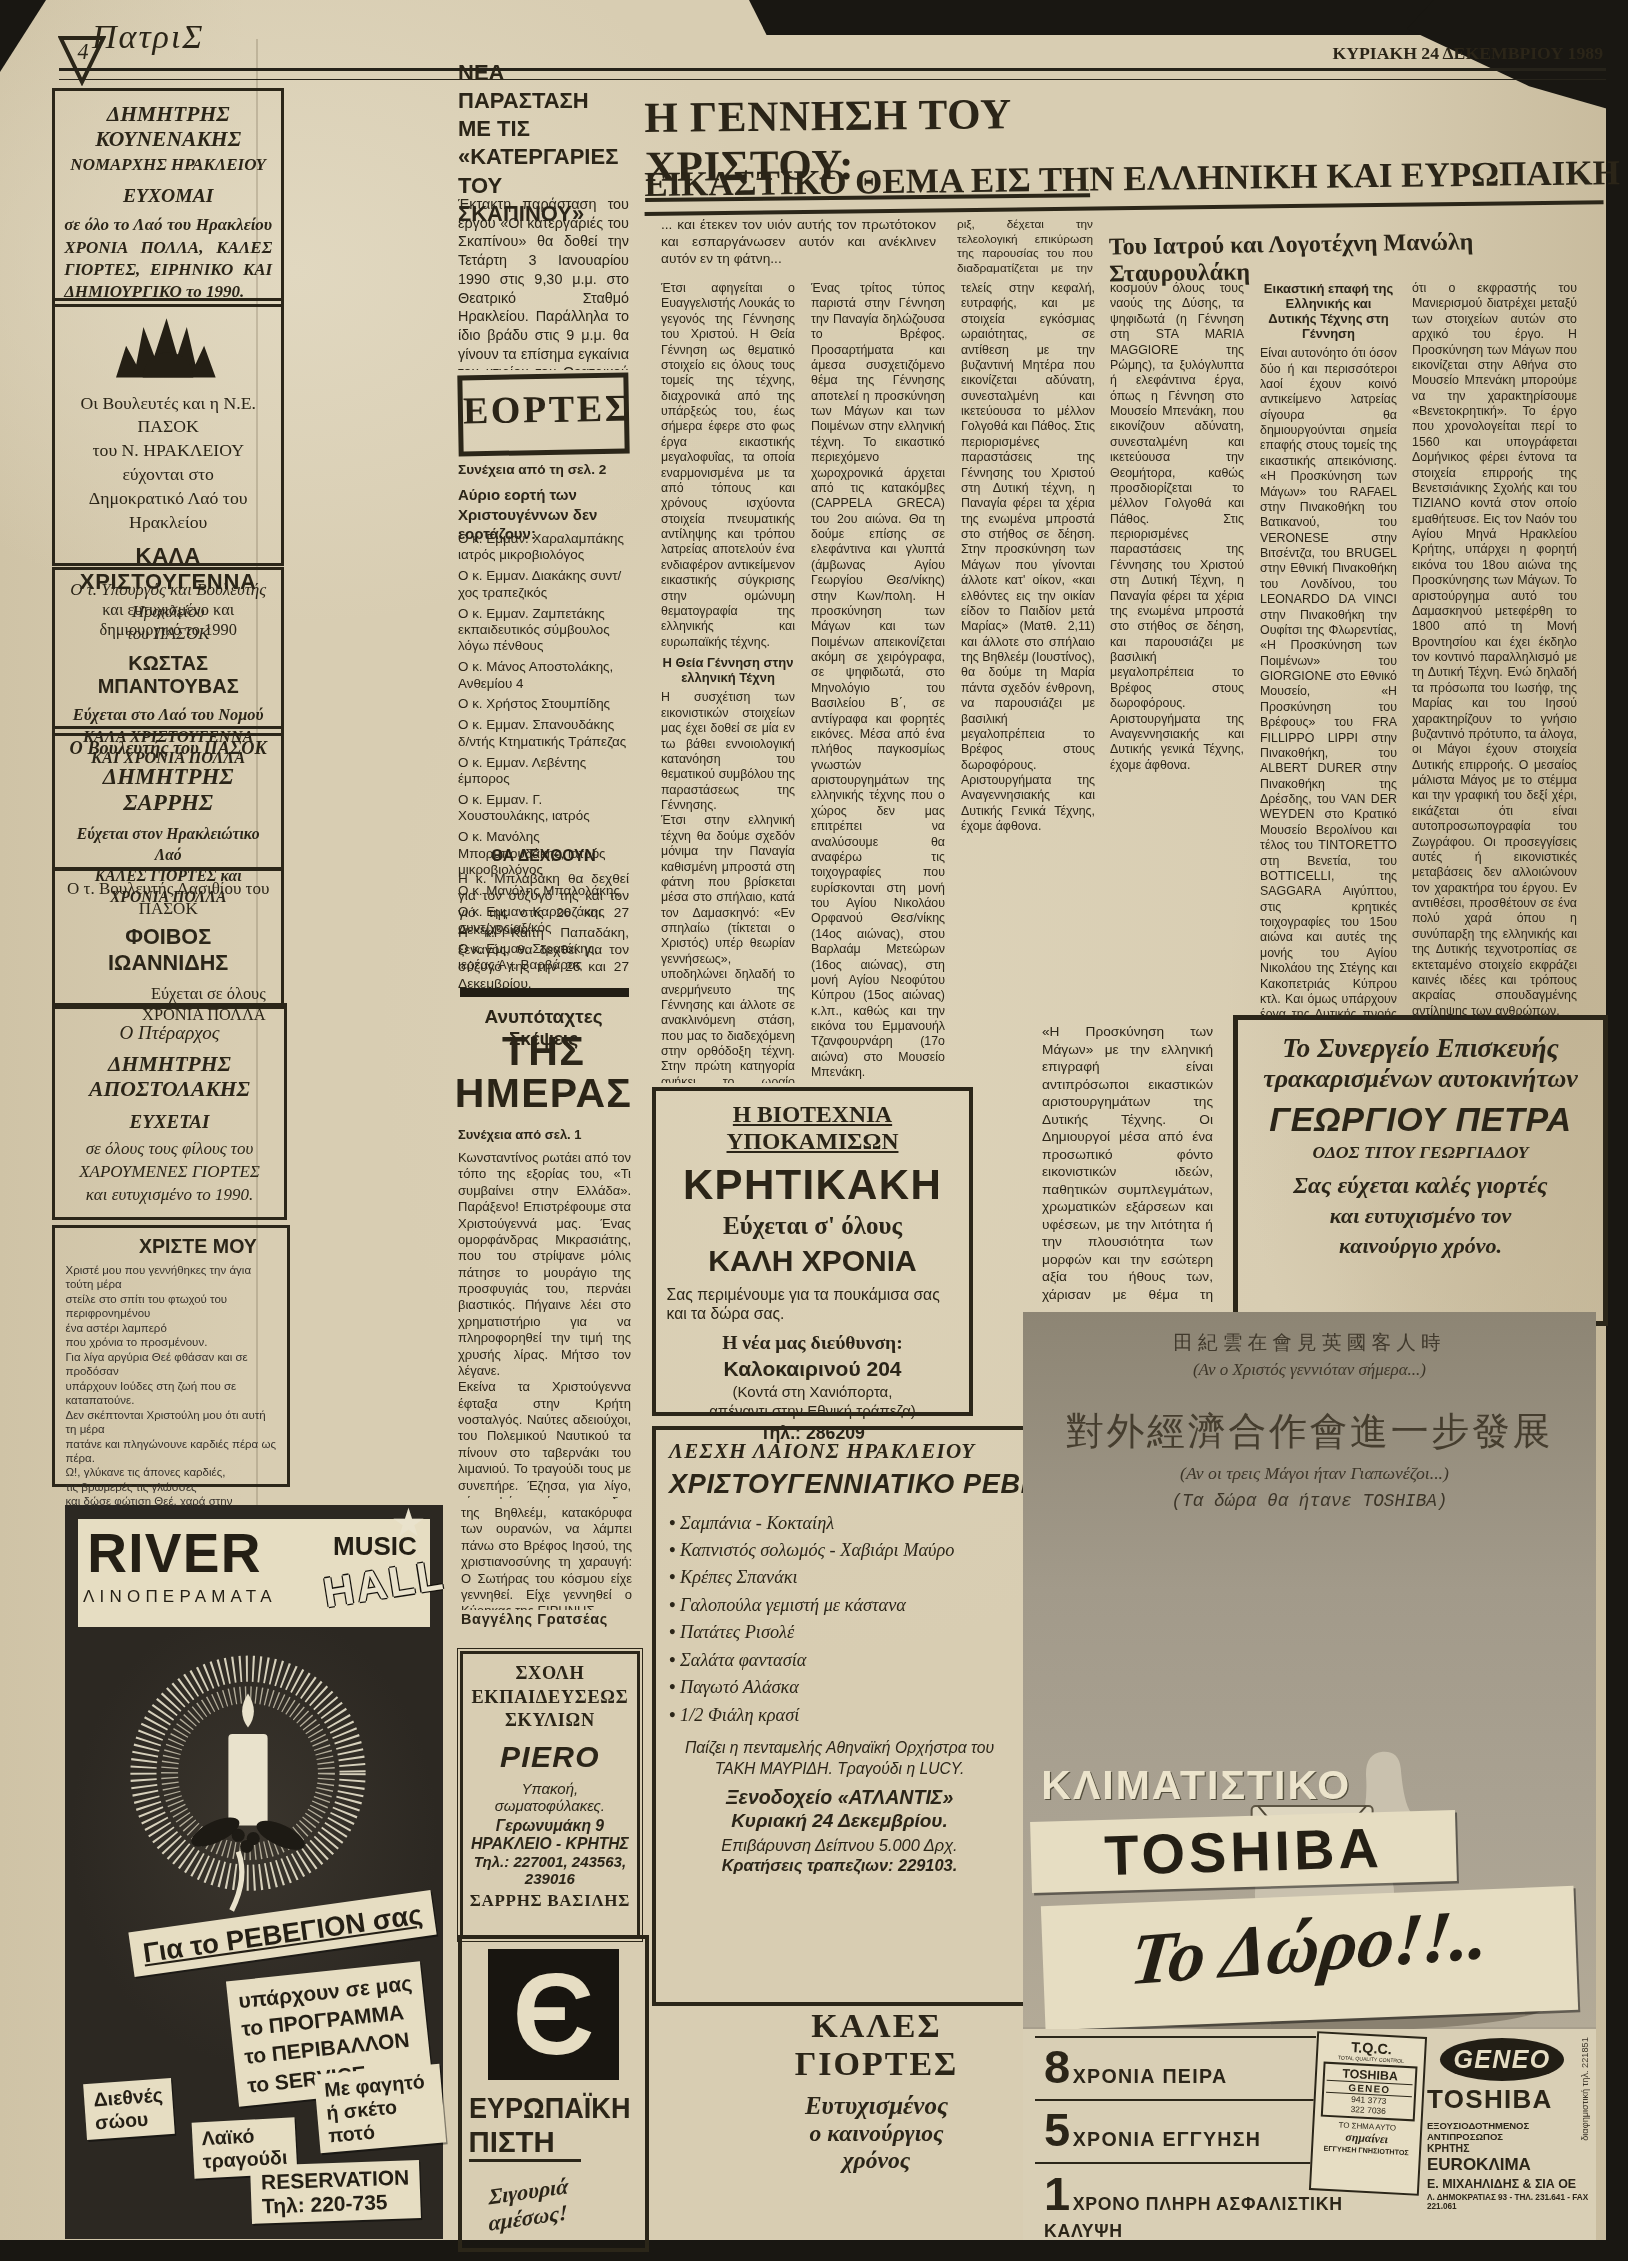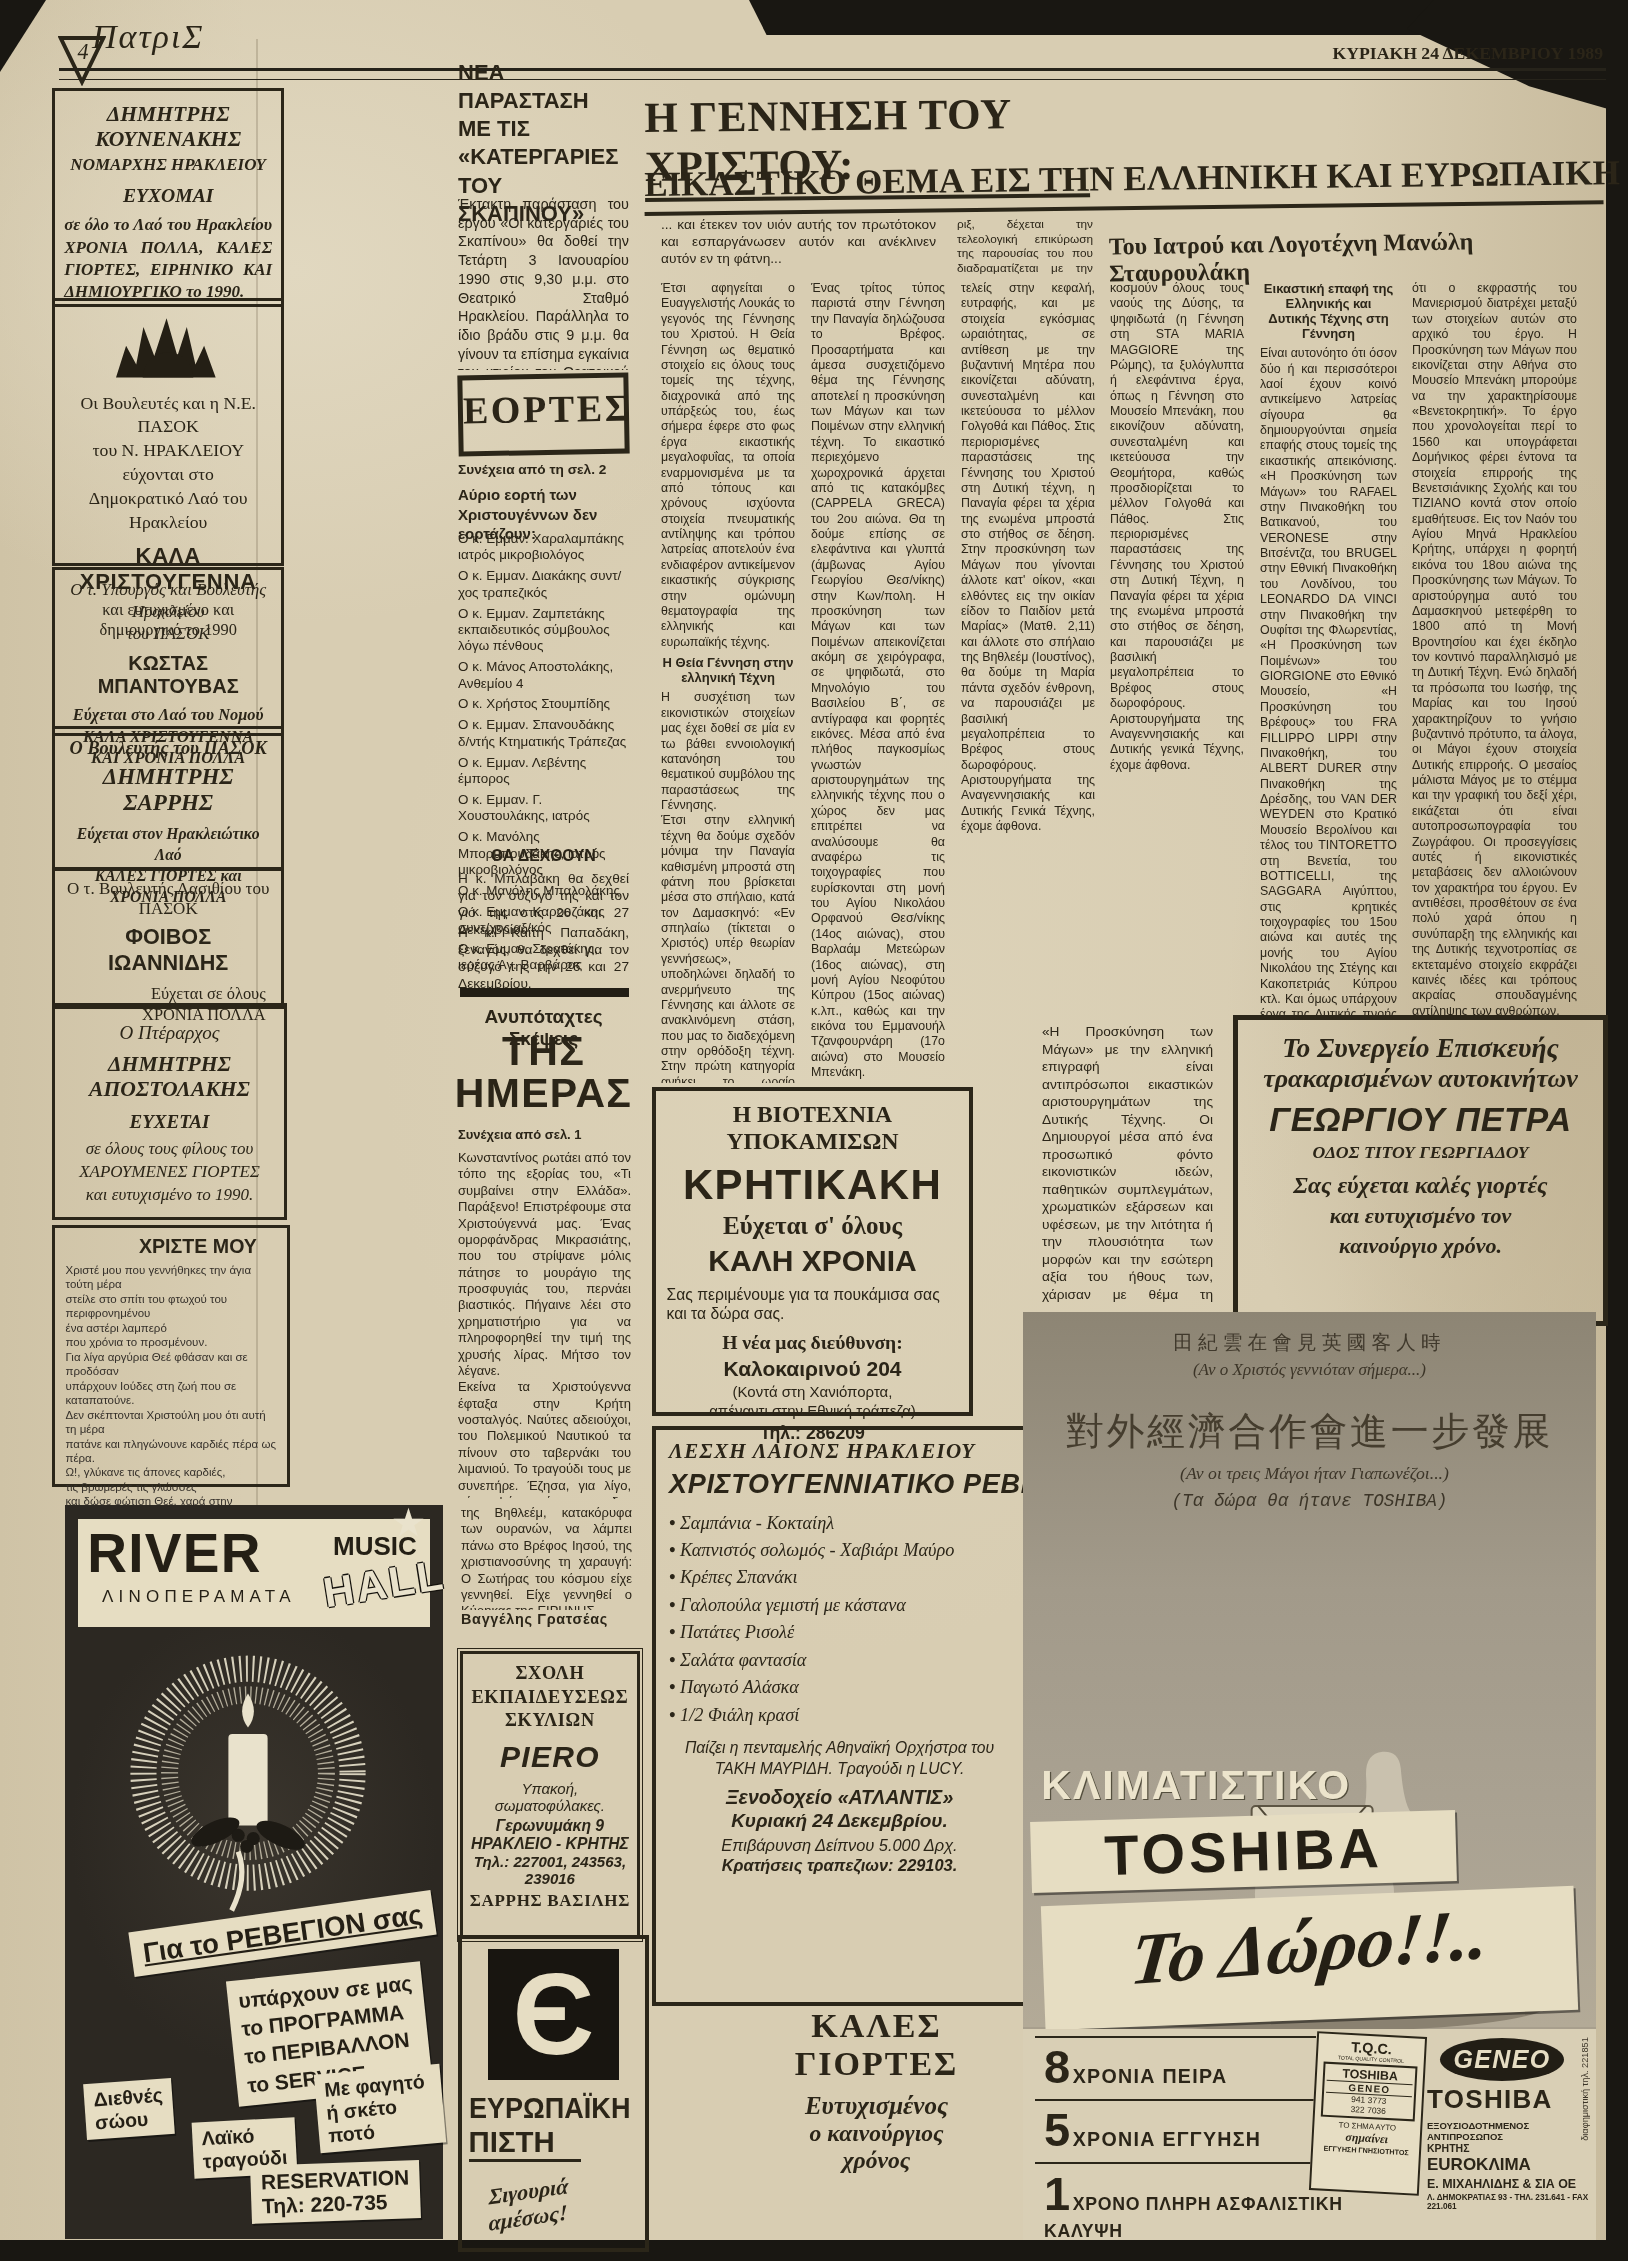--- a/index.html
+++ b/index.html
@@ -172,21 +172,21 @@
   <div class="abs san col" data-name="article-col-c" style="left:961px;top:281px;width:134px;height:734px;font-size:12.4px;">τελείς στην κεφαλή, ευτραφής, και με στοιχεία εγκόσμιας ωραιότητας, σε αντίθεση με την βυζαντινή Μητέρα που εικονίζεται αδύνατη, συνεσταλμένη και ικετεύουσα το μέλλον Γολγοθά και Πάθος. Στις περιορισμένες παραστάσεις της Γέννησης του Χριστού στη Δυτική τέχνη, η Παναγία φέρει τα χέρια της ενωμένα μπροστά στο στήθος σε δέηση. Στην προσκύνηση των Μάγων που γίνονται άλλοτε κατ' οίκον, «και ελθόντες εις την οικίαν είδον το Παιδίον μετά Μαρίας» (Ματθ. 2,11) και άλλοτε στο σπήλαιο της Βηθλεέμ (Ιουστίνος), θα δούμε τη Μαρία πάντα σχεδόν ένθρονη, να παρουσιάζει με βασιλική μεγαλοπρέπεια το Βρέφος στους δωροφόρους. Αριστουργήματα της Αναγεννησιακής και Δυτικής Γενικά Τέχνης, έχομε άφθονα.</div>
   <div class="abs san col" data-name="article-col-d" style="left:1110px;top:281px;width:134px;height:734px;font-size:12.4px;">κοσμούν όλους τους ναούς της Δύσης, τα ψηφιδωτά (η Γέννηση στη STA MARIA MAGGIORE της Ρώμης), τα ξυλόγλυπτα ή ελεφάντινα έργα, όπως η Γέννηση στο Μουσείο Μπενάκη, που εικονίζουν αδύνατη, συνεσταλμένη και ικετεύουσα την Θεομήτορα, καθώς προσδιορίζεται το μέλλον Γολγοθά και Πάθος. Στις περιορισμένες παραστάσεις της Γέννησης του Χριστού στη Δυτική Τέχνη, η Παναγία φέρει τα χέρια της ενωμένα μπροστά στο στήθος σε δέηση, και παρουσιάζει με βασιλική μεγαλοπρέπεια το Βρέφος στους δωροφόρους. Αριστουργήματα της Αναγεννησιακής και Δυτικής γενικά Τέχνης, έχομε άφθονα.</div>
   <div class="abs" data-name="article-col-e" style="left:1260px;top:281px;width:137px;height:734px;overflow:hidden;">
     <div class="san b c" data-name="article-subhead" style="font-size:13px;margin-bottom:5.2px;">Εικαστική επαφή της Ελληνικής και Δυτικής Τέχνης στη Γέννηση</div>
     <div class="san col" data-name="article-text" style="font-size:12.4px;">Είναι αυτονόητο ότι όσον δύο ή και περισσότεροι λαοί έχουν κοινό αντικείμενο λατρείας σίγουρα θα δημιουργούνται σημεία επαφής στους τομείς της εικαστικής απεικόνισης. «Η Προσκύνηση των Μάγων» του RAFAEL στην Πινακοθήκη του Βατικανού, του VERONESE στην Βιτσέντζα, του BRUGEL στην Εθνική Πινακοθήκη του Λονδίνου, του LEONARDO DA VINCI στην Πινακοθήκη την Ουφίτσι της Φλωρεντίας, «Η Προσκύνηση των Ποιμένων» του GIORGIONE στο Εθνικό Μουσείο, «Η Προσκύνηση του Βρέφους» του FRA FILLIPPO LIPPI στην Πινακοθήκη, του ALBERT DURER στην Πινακοθήκη της Δρέσδης, του VAN DER WEYDEN στο Κρατικό Μουσείο Βερολίνου και τέλος του TINTORETTO στη Βενετία, του BOTTICELLI, της SAGGARA Αιγύπτου, στις κρητικές τοιχογραφίες του 15ου αιώνα και αυτές της μονής του Αγίου Νικολάου της Στέγης και Κακοπετριάς Κύπρου κτλ. Και όμως υπάρχουν έργα της Δυτικής πνοής που εικονίζουν την Θλιβομένη Μητέρα στην Γέννα, ακριβώς κατά τα βυζαντινά πρότυπα, όπως η απεικόνιση του 13ου αιώνα στο SACRAMENTAR της Κολωνίας και αυτή της μονής MARIA LAACH. Αν αντιστρέψει ο καθείς την εικόνα, ο EL GRECO θα διαπιστώσει</div>
   </div>
   <div class="abs san col" data-name="article-col-f" style="left:1412px;top:281px;width:165px;height:734px;font-size:12.4px;">ότι ο εκφραστής του Μανιερισμού διατρέχει μεταξύ των στοιχείων αυτών στο αρχικό του έργο. Η Προσκύνηση των Μάγων που εικονίζεται στην Αθήνα στο Μουσείο Μπενάκη μπορούμε να την χαρακτηρίσουμε «Βενετοκρητική». Το έργο που χρονολογείται περί το 1560 και υπογράφεται Δομήνικος φέρει έντονα τα στοιχεία επιρροής της Βενετσιάνικης Σχολής και του ΤΙΖΙΑΝΟ κοντά στον οποίο εμαθήτευσε. Εις τον Ναόν του Αγίου Μηνά Ηρακλείου Κρήτης, υπάρχει η φορητή εικόνα του 18ου αιώνα της Προσκύνησης των Μάγων. Το αριστούργημα αυτό του Δαμασκηνού μετεφέρθη το 1800 από τη Μονή Βροντησίου και έχει έκδηλο τον κοντινό παραλληλισμό με τη Δυτική Τέχνη. Ενώ δηλαδή τα πρόσωπα του Ιωσήφ, της Μαρίας και του Ιησού χαρακτηρίζουν το γνήσιο βυζαντινό πρότυπο, τα άλογα, οι Μάγοι έχουν στοιχεία Δυτικής επιρροής. Ο μεσαίος μάλιστα Μάγος με το στέμμα και την γραφική του δεξί χέρι, εικάζεται ότι είναι αυτοπροσωπογραφία του Ζωγράφου. Οι προσεγγίσεις αυτές ή εικονιστικές μεταβάσεις δεν αλλοιώνουν τον χαρακτήρα του έργου. Εν αντιθέσει, προσθέτουν σε ένα πολύ χαρά όπου η συνύπαρξη της ελληνικής και της Δυτικής τεχνοτροπίας σε εκτεταμένο στοιχείο εκφράζει καινές ιδέες και τρόπους ακραίας σπουδαγμένης αντίληψης των ανθρώπων.</div>
   <div class="abs san col" data-name="article-col-d-lower" style="left:1042px;top:1023px;width:171px;height:281px;font-size:13.7px;line-height:1.28;">«Η Προσκύνηση των Μάγων» με την ελληνική επιγραφή είναι αντιπρόσωποι εικαστικών αριστουργημάτων της Δυτικής Τέχνης. Οι Δημιουργοί μέσα από ένα προσωπικό φόντο εικονιστικών ιδεών, παθητικών συμπλεγμάτων, χρωματικών εξάρσεων και υφέσεων, με την λιτότητα ή την πλουσιότητα των μορφών και την εσώτερη αξία του ήθους των, χάρισαν με θέμα τη Γέννηση μνημειακά έργα στην Τέχνη της Δύσης, που δεν ανήκουν μόνο στην ζωγραφική, αν λάβει κανείς υπ' όψιν τα γλυπτά που</div>
 
   <div class="abs" data-name="ad-kritikaki" style="left:652px;top:1087px;width:292px;height:308px;border:4.6px solid #2b2619;padding:6.5px 10.5px;">
-    <div class="ser b c" data-name="kritikaki-kicker" style="font-size:23.6px;margin-top:3.9px;">Η ΒΙΟΤΕΧΝΙΑ ΥΠΟΚΑΜΙΣΩΝ</div>
+    <div class="ser b c" data-name="kritikaki-kicker" style="font-size:23.6px;margin-top:3.9px;text-decoration:underline;">Η ΒΙΟΤΕΧΝΙΑ ΥΠΟΚΑΜΙΣΩΝ</div>
     <div class="san b c" data-name="kritikaki-name" style="font-size:42px;letter-spacing:1.3px;margin-top:5.2px;">ΚΡΗΤΙΚΑΚΗ</div>
     <div class="ser b c" data-name="kritikaki-line1" style="font-size:25px;margin-top:3.9px;">Εύχεται σ' όλους</div>
     <div class="san b c" data-name="kritikaki-line2" style="font-size:30px;margin-top:3.9px;">ΚΑΛΗ ΧΡΟΝΙΑ</div>
     <div class="san" data-name="kritikaki-body" style="font-size:15.7px;margin-top:6.5px;line-height:1.25;">Σας περιμένουμε για τα πουκάμισα σας και τα δώρα σας.</div>
     <div class="ser b c" data-name="kritikaki-addr-label" style="font-size:19.6px;margin-top:7.9px;">Η νέα μας διεύθυνση:</div>
     <div class="san b c" data-name="kritikaki-addr" style="font-size:21px;margin-top:2.6px;">Καλοκαιρινού 204</div>
     <div class="san c pre" data-name="kritikaki-addr2" style="font-size:15px;margin-top:2.6px;line-height:1.25;">(Κοντά στη Χανιόπορτα,
 απέναντι στην Εθνική τράπεζα)</div>
     <div class="san b c" data-name="kritikaki-tel" style="font-size:17.7px;margin-top:2.6px;">Τηλ.: 286209</div>
   </div>
@@ -295,21 +295,21 @@
         <div class="san" data-name="dealer-line" style="font-size:8.2px;margin-top:2px;font-weight:bold;">Λ. ΔΗΜΟΚΡΑΤΙΑΣ 93 - ΤΗΛ. 231.641 - FAX 221.061</div>
       </div>
     </div>
     <div class="san" data-name="toshiba-side-note" style="position:absolute;right:-41px;top:772px;transform:rotate(-90deg);font-size:9.2px;color:#3c3528;">διαφημιστική τηλ. 221851</div>
   </div>
 
   <div class="abs" data-name="ad-river" style="left:65px;top:1505px;width:378px;height:734px;background:radial-gradient(262px 327px at 50% 45%, #3a352d 0%, #2c2822 70%),#2c2822;">
     <div class="wpanel" data-name="river-header-panel" style="position:absolute;left:13px;top:14.4px;width:352px;height:108px;">
       <span class="san b" data-name="river-name" style="position:absolute;left:9.2px;top:1.3px;font-size:55px;letter-spacing:1.3px;">RIVER</span>
       <span class="san b" data-name="river-music" style="position:absolute;left:255px;top:11.8px;font-size:26px;">MUSIC</span>
-      <span class="san" data-name="river-place" style="position:absolute;left:24px;top:68px;font-size:17px;letter-spacing:5.2px;">ΛΙΝΟΠΕΡΑΜΑΤΑ</span>
+      <span class="san" data-name="river-place" style="position:absolute;left:5px;top:68px;font-size:17px;letter-spacing:5.2px;">ΛΙΝΟΠΕΡΑΜΑΤΑ</span>
       <span class="san b outline" data-name="river-hall" style="position:absolute;left:245px;top:41px;font-size:42px;letter-spacing:2.6px;transform:rotate(-9deg);display:inline-block;">HALL</span>
     </div>
     <div class="abs" data-name="star-icon" style="left:326px;top:-5.2px;color:#e9e2cc;font-size:39px;">★</div>
     <div class="abs" data-name="candle-wreath-icon" style="left:39px;top:131px;">
       <svg width="288" height="281" viewBox="0 0 440 430">
         <circle cx="220" cy="210" r="160" fill="none" stroke="#e9e2cc" stroke-width="40" stroke-dasharray="3 7" opacity=".9"></circle>
         <circle cx="220" cy="210" r="120" fill="none" stroke="#e9e2cc" stroke-width="26" stroke-dasharray="2 6" opacity=".7"></circle>
         <rect x="190" y="150" width="60" height="140" rx="6" fill="#e9e2cc"></rect>
         <path d="M220,88 q18,28 0,52 q-18,-24 0,-52" fill="#e9e2cc"></path>
         <ellipse cx="170" cy="300" rx="40" ry="16" fill="#1d1a14" transform="rotate(-25 170 300)"></ellipse>

